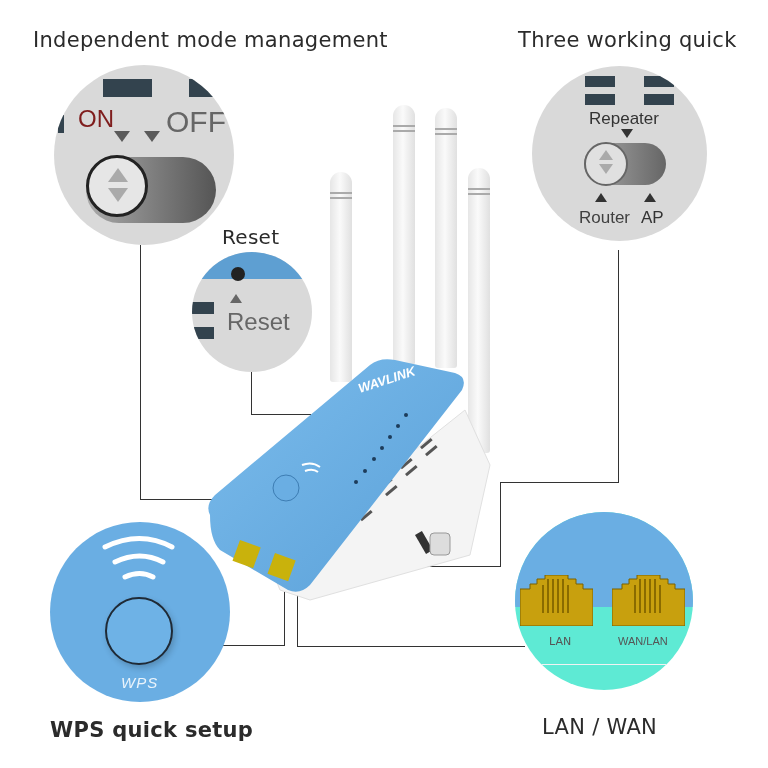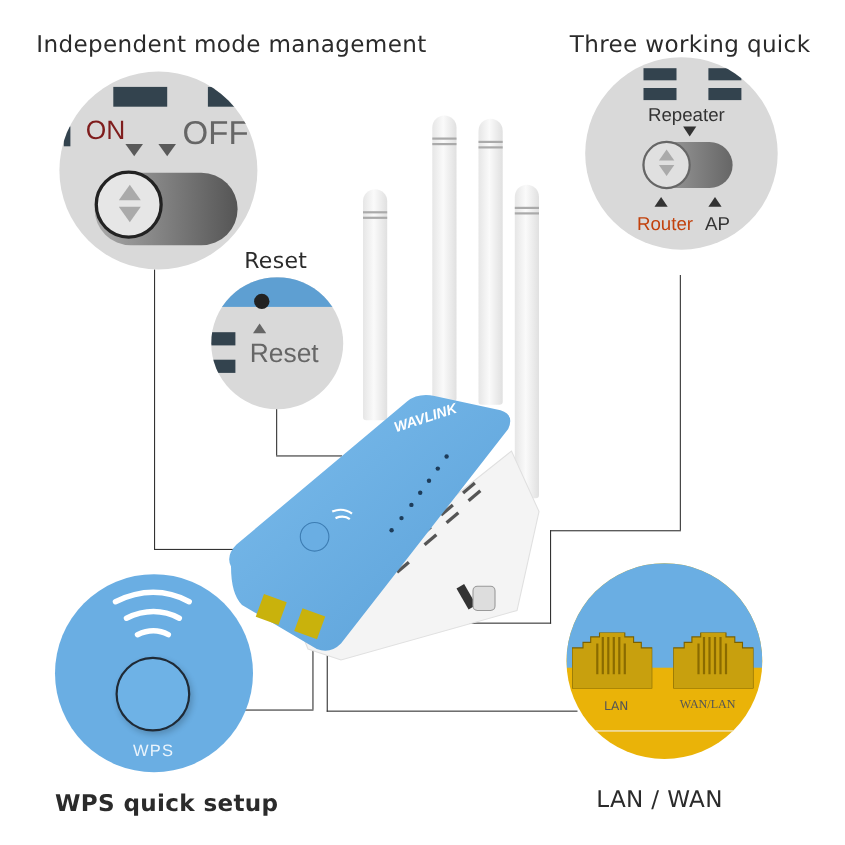--- a/index.html
+++ b/index.html
@@ -122,49 +122,49 @@
 
 <div class="circle" style="left:192px;top:252px;width:120px;height:120px;">
   <div class="abs" style="left:0;top:0;width:120px;height:27px;background:#5e9fd2;"></div>
   <div class="abs" style="left:39px;top:15px;width:14px;height:14px;border-radius:50%;background:#222;"></div>
   <div class="slot" style="left:0;top:50px;width:22px;height:12px;"></div>
   <div class="slot" style="left:0;top:75px;width:22px;height:12px;"></div>
   <div class="tri-up" style="left:38px;top:42px;border-bottom-color:#666;"></div>
   <div class="lbl" style="left:35px;top:56px;font-size:24px;color:#666;">Reset</div>
 </div>
 
-<div class="circle" style="left:532px;top:52px;width:175px;height:175px;">
+<div class="circle" style="left:532px;top:66px;width:175px;height:175px;">
   <div class="slot" style="left:53px;top:10px;width:30px;height:11px;"></div>
   <div class="slot" style="left:112px;top:10px;width:30px;height:11px;"></div>
   <div class="slot" style="left:53px;top:28px;width:30px;height:11px;"></div>
   <div class="slot" style="left:112px;top:28px;width:30px;height:11px;"></div>
   <div class="lbl" style="left:57px;top:43px;font-size:17px;color:#333;">Repeater</div>
   <div class="tri-down" style="left:89px;top:63px;border-left-width:6px;border-right-width:6px;border-top:9px solid #333;"></div>
   <div class="abs" style="left:52px;top:77px;width:82px;height:42px;border-radius:21px;background:linear-gradient(90deg,#aaa,#666);"></div>
   <div class="abs" style="left:52px;top:76px;width:44px;height:44px;border-radius:50%;background:#e0e0e0;border:2px solid #666;box-sizing:border-box;">
     <div class="abs" style="left:13px;top:6px;border-left:7px solid transparent;border-right:7px solid transparent;border-bottom:10px solid #aaa;"></div>
     <div class="abs" style="left:13px;top:20px;border-left:7px solid transparent;border-right:7px solid transparent;border-top:10px solid #aaa;"></div>
   </div>
   <div class="tri-up" style="left:63px;top:127px;"></div>
   <div class="tri-up" style="left:112px;top:127px;"></div>
-  <div class="lbl" style="left:47px;top:142px;font-size:17px;color:#c2410c;">Router</div>
+  <div class="lbl" style="left:47px;top:142px;font-size:17px;color:#404040;">Router</div>
   <div class="lbl" style="left:109px;top:142px;font-size:17px;color:#333;">AP</div>
 </div>
 
-<div class="circle" style="left:50px;top:522px;width:180px;height:180px;background:#6aaee3;">
+<div class="circle" style="left:50px;top:522px;width:180px;height:180px;background:#6aaee3;font-style:italic;">
   <svg class="abs" style="left:0;top:0;" width="180" height="180">
     <path d="M55,25 Q90,8 122,25" stroke="#fff" stroke-width="5" fill="none" stroke-linecap="round"></path>
     <path d="M65,40 Q90,28 113,40" stroke="#fff" stroke-width="5" fill="none" stroke-linecap="round"></path>
     <path d="M75,55 Q90,48 103,55" stroke="#fff" stroke-width="5" fill="none" stroke-linecap="round"></path>
   </svg>
   <div class="abs" style="left:55px;top:75px;width:68px;height:68px;border-radius:50%;background:#6eb2e6;border:2px solid #1f2a36;box-sizing:border-box;box-shadow:2px 3px 6px rgba(0,0,0,0.2);"></div>
   <div class="lbl" style="left:71px;top:152px;font-size:15px;color:#eaf4fc;letter-spacing:1px;">WPS</div>
 </div>
 
-<div class="circle" style="left:515px;top:512px;width:178px;height:178px;background:#eab308;">
+<div class="circle" style="left:515px;top:512px;width:178px;height:178px;background:#5eead4;">
   <div class="abs" style="left:0;top:0;width:178px;height:95px;background:#6aaee3;"></div>
   <div class="abs" style="left:0;top:152px;width:178px;height:1px;background:#f2f2f2;"></div>
   <svg class="port" style="left:5px;top:63px;" viewBox="0 0 73 51">
     <path d="M0,14 H10 V9 H17 V4 H25 V0 H48 V4 H56 V9 H63 V14 H73 V51 H0 Z" fill="#c8a00e" stroke="#7a6000"></path>
     <g stroke="#8a6b00" stroke-width="2">
         <line x1="28" y1="4" x2="28" y2="38"></line>
         <line x1="33" y1="4" x2="33" y2="38"></line>
         <line x1="38" y1="4" x2="38" y2="38"></line>
         <line x1="43" y1="4" x2="43" y2="38"></line>
         <line x1="23" y1="10" x2="23" y2="38"></line>
@@ -176,14 +176,14 @@
     <g stroke="#8a6b00" stroke-width="2">
         <line x1="28" y1="4" x2="28" y2="38"></line>
         <line x1="33" y1="4" x2="33" y2="38"></line>
         <line x1="38" y1="4" x2="38" y2="38"></line>
         <line x1="43" y1="4" x2="43" y2="38"></line>
         <line x1="23" y1="10" x2="23" y2="38"></line>
         <line x1="48" y1="10" x2="48" y2="38"></line>
       </g>
   </svg>
   <div class="lbl" style="left:34px;top:123px;font-size:11px;color:#555;font-family:'DejaVu Sans',sans-serif;">LAN</div>
-  <div class="lbl" style="left:103px;top:123px;font-size:11px;color:#555;font-family:Liberation Serif, serif;">WAN/LAN</div>
+  <div class="lbl" style="left:103px;top:123px;font-size:11px;color:#555;font-family:Liberation Sans, sans-serif;">WAN/LAN</div>
 </div>
 
 </body></html>

